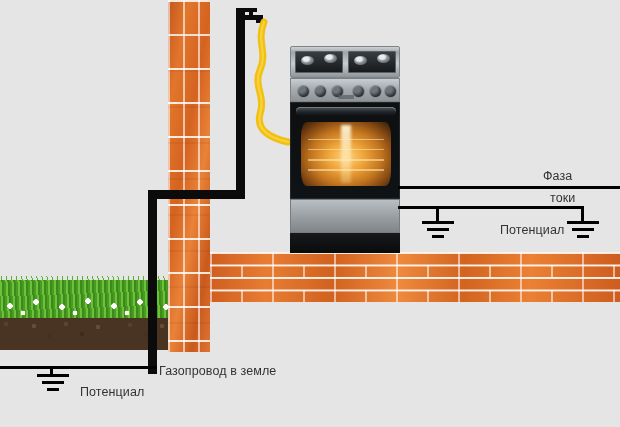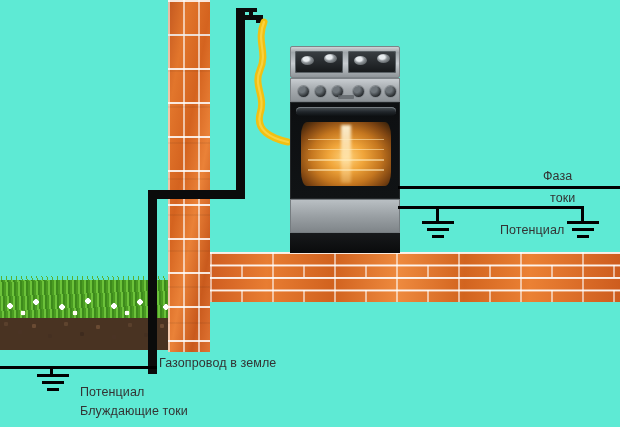--- a/index.html
+++ b/index.html
@@ -1,17 +1,17 @@
 <!DOCTYPE html>
 <html><head>
 <meta charset="utf-8">
 <style>
   html,body{margin:0;padding:0;background:#ffffff;}
   body{width:620px;height:427px;font-family:"Liberation Sans",sans-serif;}
-  #stage{position:relative;width:620px;height:427px;overflow:hidden;background:#5eead4;}
+  #stage{position:relative;width:620px;height:427px;overflow:hidden;background:#e5e5e5;}
 
   
   .abs{position:absolute;}
   .lbl{position:absolute;font-family:"Liberation Sans",sans-serif;font-size:12.5px;color:#333333;white-space:nowrap;letter-spacing:.1px;}
 
   
   .grass{position:absolute;left:0;top:280px;width:190px;height:38px;
      background:
        radial-gradient(circle at 10px 26px, #ffffff 2.6px, transparent 3px),
        radial-gradient(circle at 36px 22px, #ffffff 2.6px, transparent 3px),
@@ -208,17 +208,16 @@
 
   <svg class="gnd" style="left:35px;top:374px;" width="36" height="18" viewBox="0 0 36 18">
     <rect x="2" y="0" width="32" height="3" fill="#000"></rect>
     <rect x="7" y="7" width="22" height="3" fill="#000"></rect>
     <rect x="12" y="14" width="12" height="3" fill="#000"></rect>
   </svg>
 
   <span class="lbl" style="left:543px;top:169px;">Фаза</span>
   <span class="lbl" style="left:550px;top:191px;">токи</span>
   <span class="lbl" style="left:500px;top:223px;">Потенциал</span>
-  <span class="lbl" style="left:159px;top:356px;">Газопровод в земле</span>
+  <span class="lbl" style="left:159px;top:364px;">Газопровод в земле</span>
   <span class="lbl" style="left:80px;top:385px;">Потенциал</span>
-  <span class="lbl" style="left:80px;top:404px;">Блуждающие токи</span>
 
 </div>
 
 </body></html>

